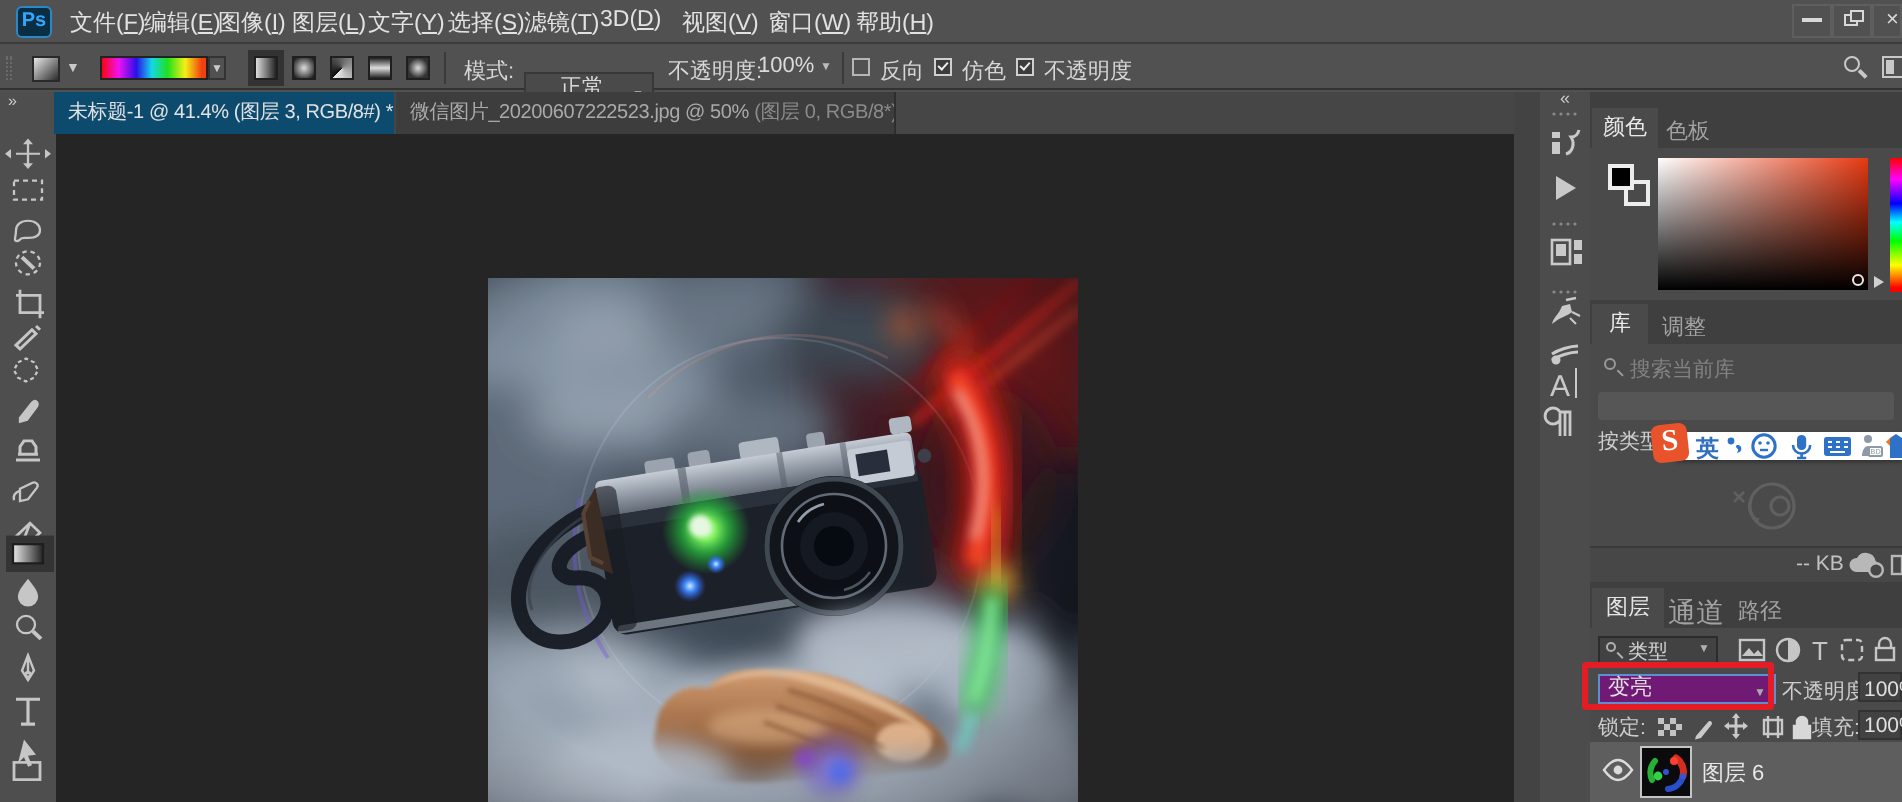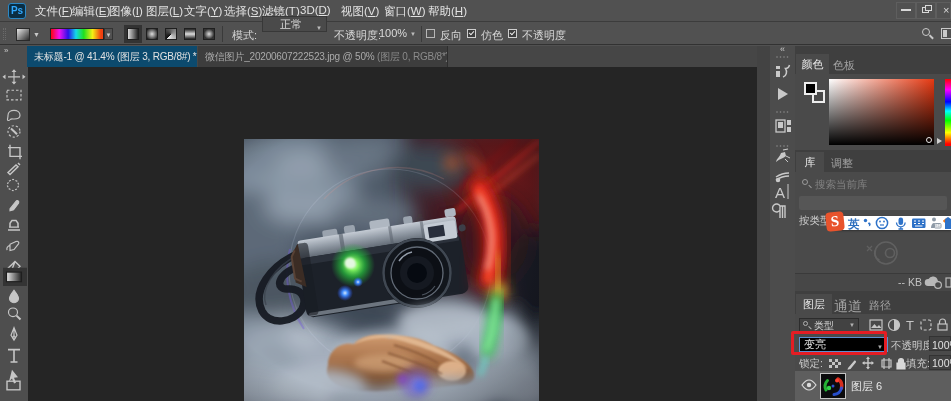--- a/index.html
+++ b/index.html
@@ -38,21 +38,21 @@
 <div class="a" style="left:104px;top:28px;width:9px;height:12px;border:1px solid #333;color:#c9c9c9;font-size:6px;text-align:center;line-height:12px">▼</div>
 
 <div class="a" style="left:124px;top:25px;width:18px;height:18px;background:#333"></div>
 <div class="a" style="left:127px;top:28px;width:12px;height:12px;border:1px solid #1f1f1f;background:linear-gradient(90deg,#ddd,#222)"></div>
 <div class="a" style="left:146px;top:28px;width:12px;height:12px;border:1px solid #1f1f1f;background:radial-gradient(circle at 50% 50%,#ddd 0%,#222 90%)"></div>
 <div class="a" style="left:165px;top:28px;width:12px;height:12px;border:1px solid #1f1f1f;background:conic-gradient(from 225deg,#111,#eee)"></div>
 <div class="a" style="left:184px;top:28px;width:12px;height:12px;border:1px solid #1f1f1f;background:linear-gradient(180deg,#222,#ddd 50%,#222)"></div>
 <div class="a" style="left:203px;top:28px;width:12px;height:12px;border:1px solid #1f1f1f;background:radial-gradient(closest-side,#ddd,#333)"></div>
 <div class="a" style="left:222px;top:26px;width:1px;height:16px;background:#3a3a3a"></div>
 <div class="a tx" style="left:232px;top:28px;font-size:11px;color:#d6d6d6">模式:</div>
-<div class="a" style="left:262px;top:16px;width:65px;height:16px;background:#4a4a4a;border:1px solid #383838;color:#dadada;font-size:11px;line-height:14px;padding-left:17px">正常<span style="float:right;font-size:6px;color:#bbb;margin:4px 4px 0 0">▼</span></div>
+<div class="a" style="left:262px;top:36px;width:65px;height:16px;background:#4a4a4a;border:1px solid #383838;color:#dadada;font-size:11px;line-height:14px;padding-left:17px">正常<span style="float:right;font-size:6px;color:#bbb;margin:4px 4px 0 0">▼</span></div>
 <div class="a tx" style="left:334px;top:28px;font-size:11px;color:#d6d6d6">不透明度:</div>
 <div class="a" style="left:379px;top:26px;width:33px;height:16px;color:#dadada;font-size:11px;line-height:15px">100%</div>
 <div class="a" style="left:410px;top:31px;color:#bbb;font-size:6px">▼</div>
 <div class="a" style="left:421px;top:26px;width:1px;height:16px;background:#3a3a3a"></div>
 <div class="a" style="left:426px;top:29px;width:9px;height:9px;border:1px solid #b6b6b6;background:#515151"></div>
 <div class="a tx" style="left:440px;top:28px;font-size:11px;color:#d6d6d6">反向</div>
 <div class="a" style="left:467px;top:29px;width:9px;height:9px;border:1px solid #cfcfcf;background:#3c3c3c"></div>
 <div class="a" style="left:469px;top:31px;width:5px;height:3px;border-left:1.4px solid #eee;border-bottom:1.4px solid #eee;transform:rotate(-48deg);z-index:2"></div>
 <div class="a tx" style="left:481px;top:28px;font-size:11px;color:#d6d6d6">仿色</div>
 <div class="a" style="left:508px;top:29px;width:9px;height:9px;border:1px solid #cfcfcf;background:#3c3c3c"></div>
@@ -359,21 +359,21 @@
 <circle cx="26" cy="8" r="5.5"></circle>
       <path d="M26 2.5a5.5 5.5 0 0 1 0 11z" fill="#c6c6c6" stroke="none"></path>
 </g>
 <text x="38" y="13" font-size="13" fill="#c6c6c6" font-family="Liberation Sans">T</text>
 <g stroke="#c6c6c6" fill="none" stroke-width="1.2">
 <rect x="53" y="3" width="10" height="10" rx="2" stroke-dasharray="3 2"></rect>
 <rect x="70" y="7" width="9" height="6"></rect>
       <path d="M71.5 7v-2a3 3 0 0 1 6 0v2"></path>
 </g>
   </svg>
-<div class="a" style="left:799px;top:337px;width:89px;height:15px;background:#000000;border:1px solid #5b8fd2;color:#e2e2e2;font-size:11px;line-height:13px;padding-left:4px">变亮<span style="float:right;font-size:6px;color:#aaa;margin:3px 4px 0 0">▼</span></div>
+<div class="a" style="left:799px;top:337px;width:89px;height:15px;background:#701a75;border:1px solid #5b8fd2;color:#e2e2e2;font-size:11px;line-height:13px;padding-left:4px">变亮<span style="float:right;font-size:6px;color:#aaa;margin:3px 4px 0 0">▼</span></div>
 <div class="a" style="left:891px;top:339px;color:#cccccc;font-size:10.5px">不透明度:</div>
 <div class="a" style="left:929px;top:336px;width:22px;height:15px;background:#424242;border:1px solid #333"></div>
 <div class="a" style="left:932px;top:339px;color:#e0e0e0;font-size:10.5px;z-index:2">100%</div>
 <div class="a" style="left:799px;top:357px;color:#cccccc;font-size:10.5px">锁定:</div>
 <svg class="a" style="left:826px;top:355px" width="80" height="16" viewBox="0 0 80 16">
 <g fill="#c9c9c9">
 <path d="M3 4h3v3H3zM9 4h3v3H9zM6 7h3v3H6zM3 10h3v3H3zM9 10h3v3H9zM12 7h3v3h-3z" opacity=".95"></path>
 </g>
 <g stroke="#c9c9c9" fill="none" stroke-width="1.3">
 <path d="M22 13l6-7c1-1.2 2.6.2 1.8 1.4L24.5 14l-3 .8z" fill="#c9c9c9" stroke="none"></path>

